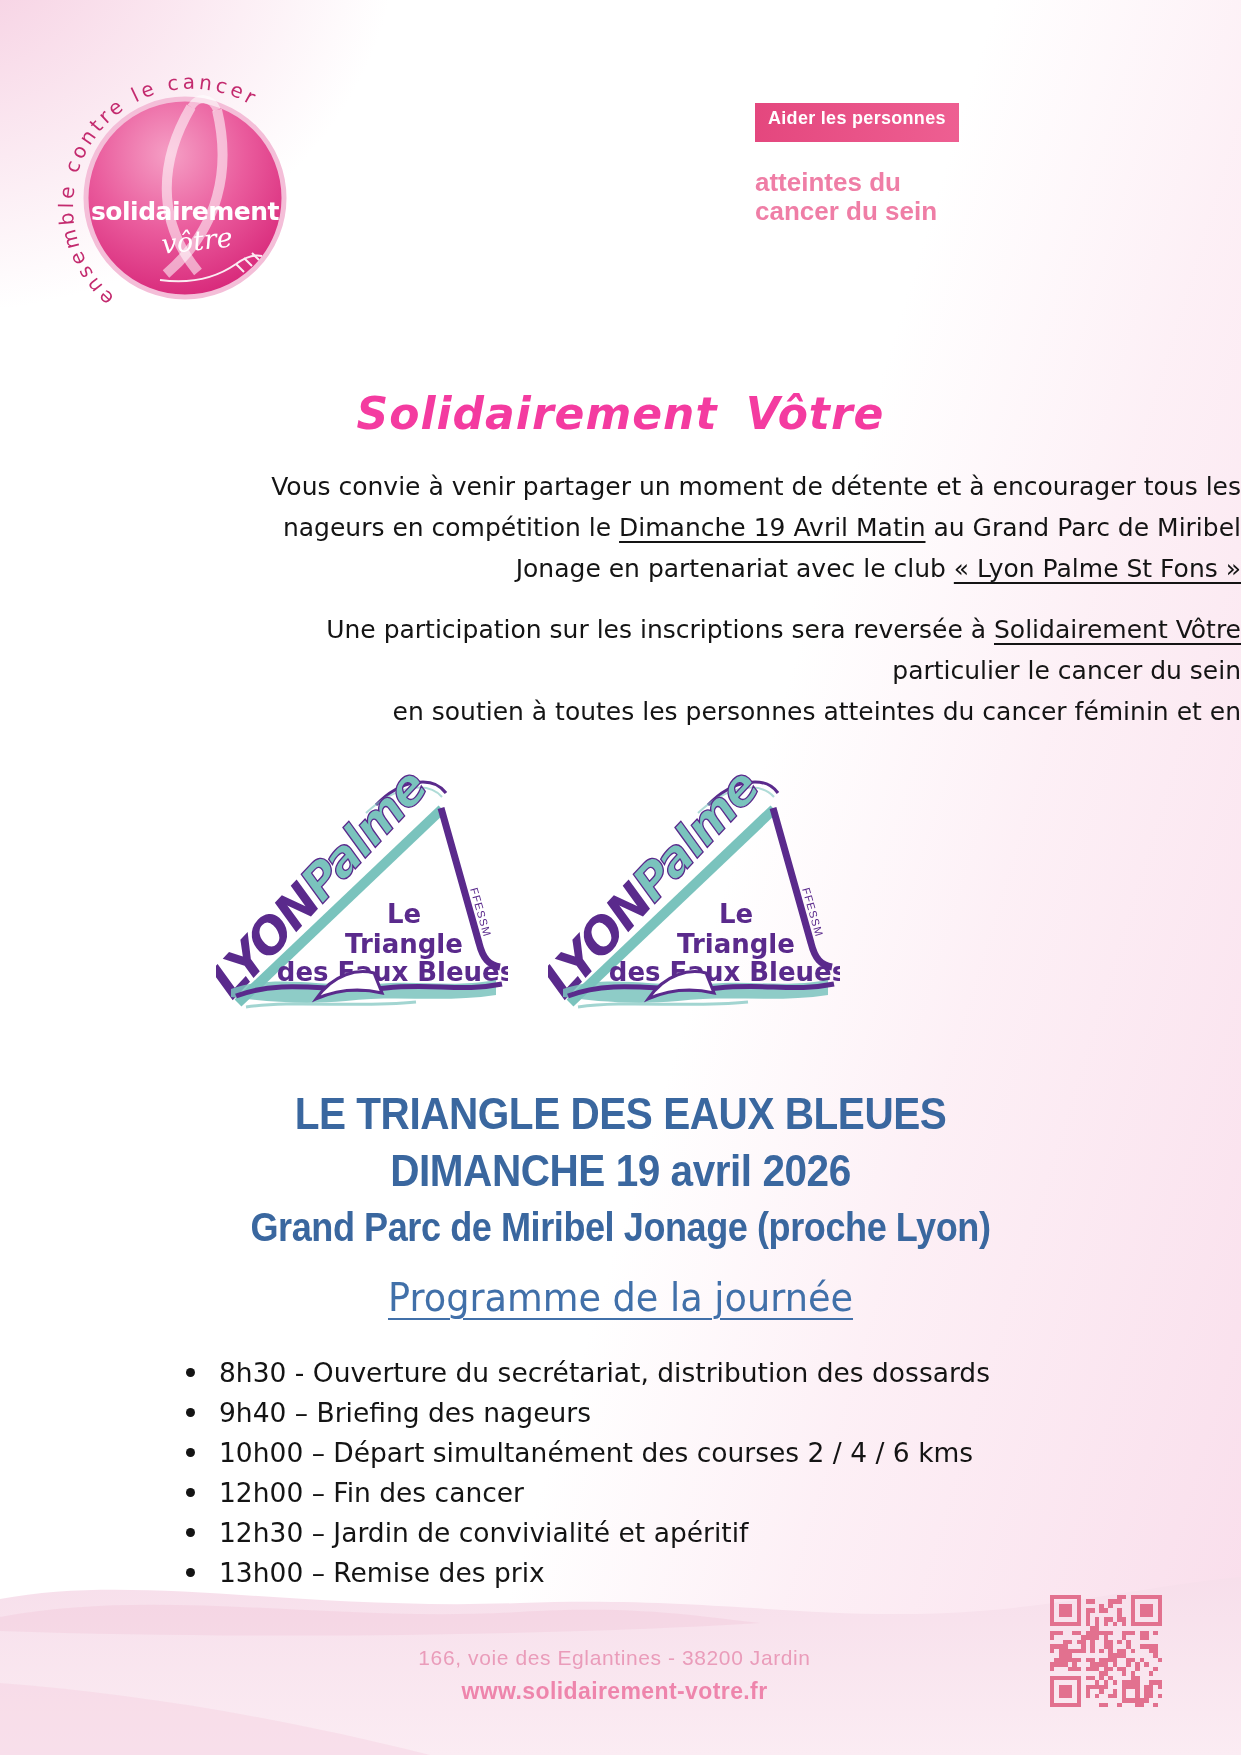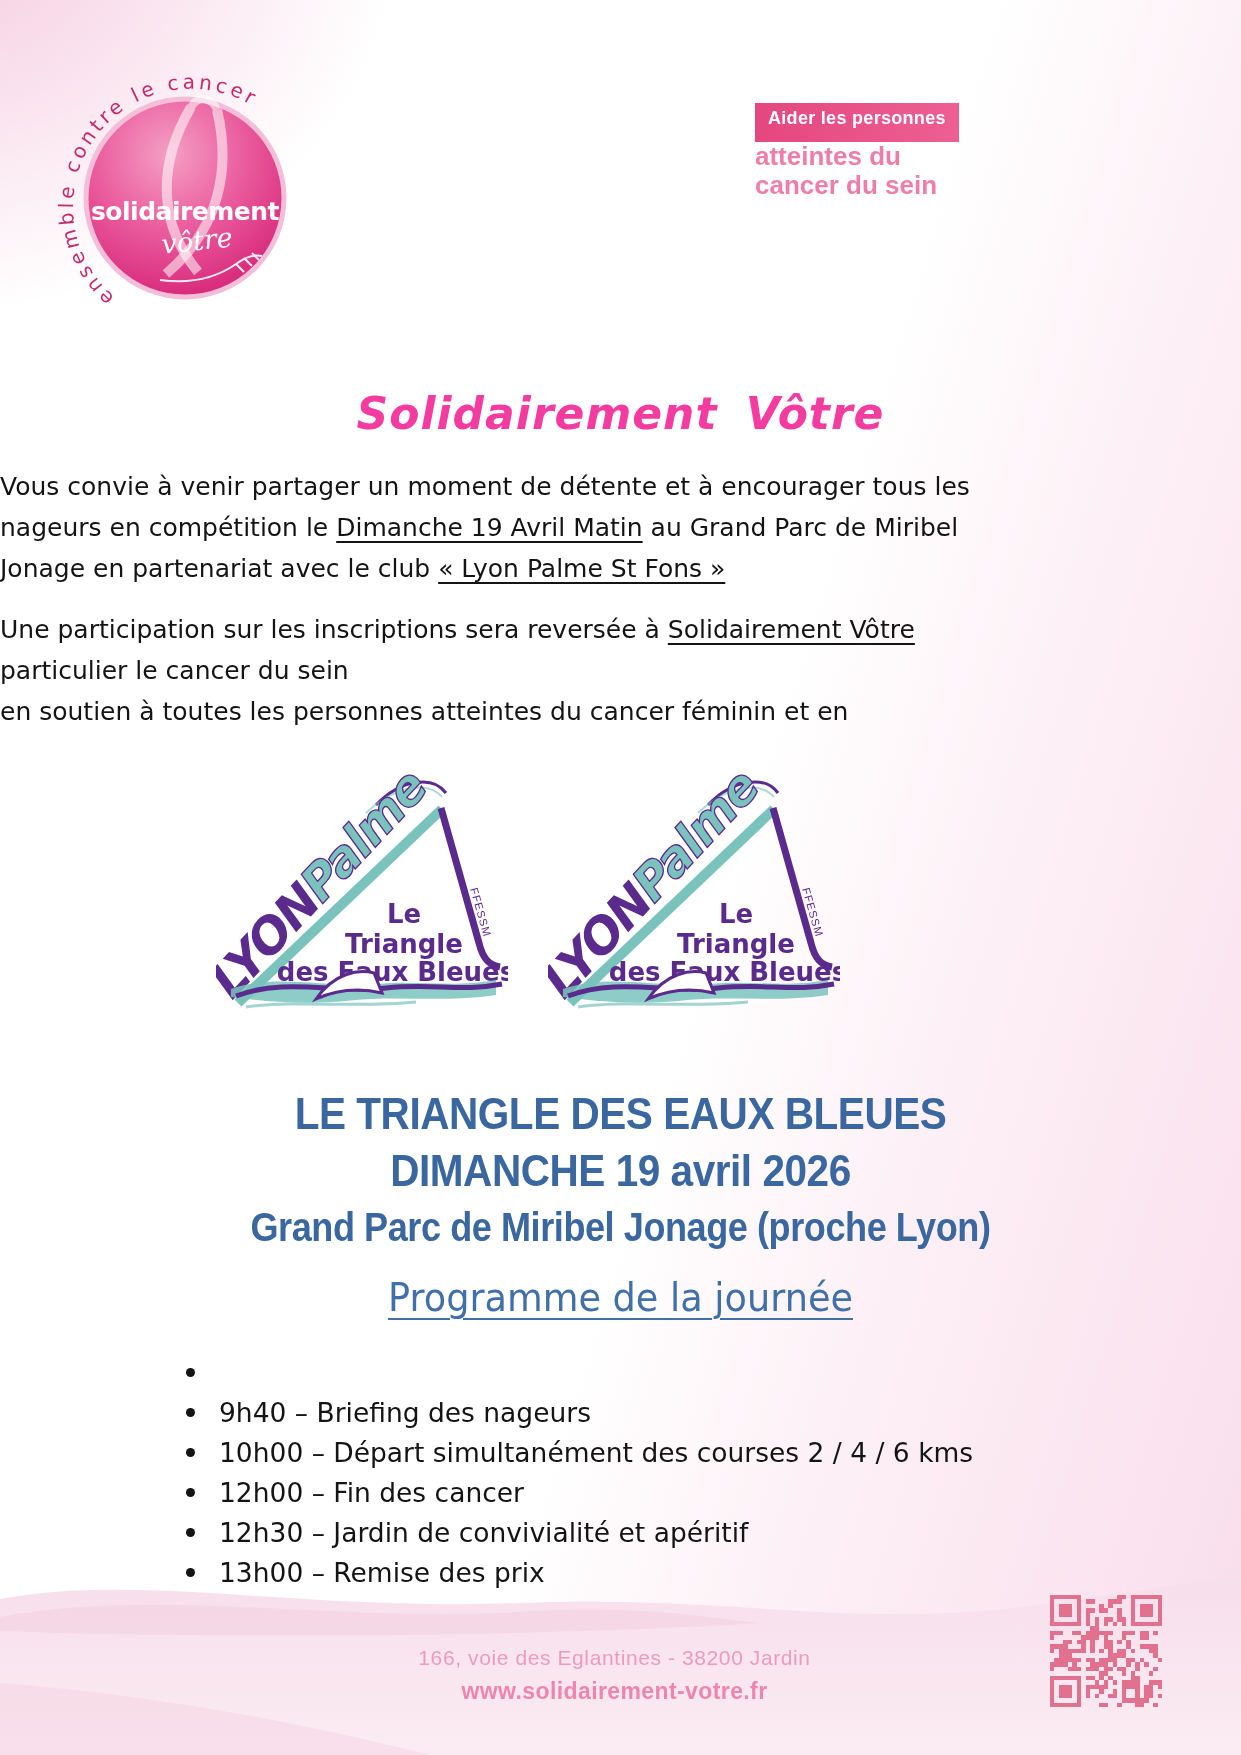--- a/index.html
+++ b/index.html
@@ -11,26 +11,26 @@
       radial-gradient(780px 640px at -70px -70px, #f5c9de 0%, rgba(245,201,222,0) 60%),
       linear-gradient(107deg, rgba(251,227,238,0) 56%, rgba(251,227,238,.55) 72%, #f9ddeb 100%);
   }
 
   
   .org-logo{position:absolute;left:38px;top:46px;width:268px;height:268px;}
   .badge{position:absolute;left:755px;top:103px;font-family:"Liberation Sans",sans-serif;font-weight:700;}
   .badge-box{display:inline-block;background:linear-gradient(90deg,#e4477e,#ee5f92);color:#fff;
     font-size:18px;padding:5px 13px 13px;letter-spacing:.3px;}
   .badge-sub{color:#ef7ea6;font-size:26px;line-height:29px;}
-  .badge-sub.first{margin-top:0;}
+  .badge-sub.first{margin-top:26px;}
 
   
   .title{position:absolute;top:388px;width:100%;text-align:center;margin:0;
     font:italic 700 44px "DejaVu Sans",sans-serif;color:#f43ba0;letter-spacing:1px;word-spacing:12px;}
-  .para{position:absolute;width:100%;text-align:left;font-size:25px;color:#141414;line-height:41px;}
+  .para{position:absolute;width:100%;text-align:right;font-size:25px;color:#141414;line-height:41px;}
   #para1{top:466px;}
   #para2{top:609px;}
   .para .u{text-decoration:underline;text-decoration-thickness:2px;text-underline-offset:5px;}
 
   
   .logos-row{position:absolute;top:763px;left:216px;display:flex;gap:40px;}
   .club-logo{width:292px;height:250px;}
 
   
   .blue{color:#3a679f;font-family:"Liberation Sans",sans-serif;}
@@ -166,20 +166,21 @@
   <div class="event-title blue">
     <div>LE TRIANGLE DES EAUX BLEUES</div>
     <div>DIMANCHE 19 avril 2026</div>
   </div>
   <div class="location blue">Grand Parc de Miribel Jonage (proche Lyon)</div>
   <div class="program">Programme de la journée</div>
 
   <ul class="schedule">
       <li>
         <span class="dot"></span>
+        <span>8h30 - Ouverture du secrétariat, distribution des dossards</span>
       </li>
       <li>
         <span class="dot"></span>
         <span>9h40 – Briefing des nageurs</span>
       </li>
       <li>
         <span class="dot"></span>
         <span>10h00 – Départ simultanément des courses 2 / 4 / 6 kms</span>
       </li>
       <li>

